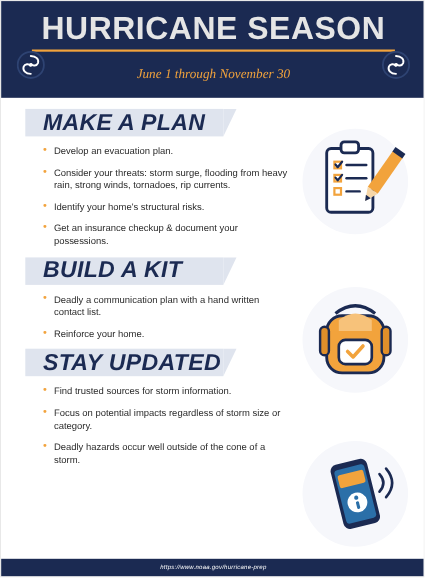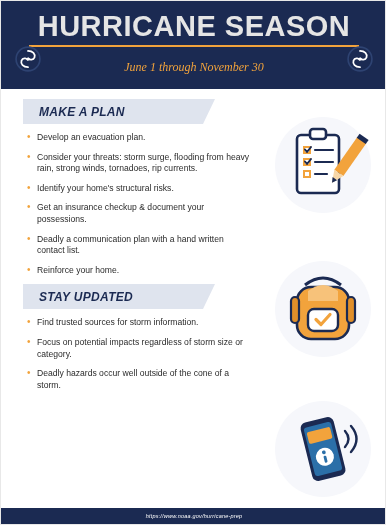--- a/index.html
+++ b/index.html
@@ -71,38 +71,38 @@
     position: relative;
     background: #dfe4ee;
     height: 25px;
     width: 180px;
     margin-left: 22px;
     display: flex;
     align-items: center;
   }
   .band-label {
     color: #1b2a52;
-    font-size: 12px;
+    font-size: 21px;
     font-style: italic;
     font-weight: bold;
     padding-left: 16px;
     letter-spacing: 0.3px;
     font-family: "Liberation Sans", sans-serif;
   }
   .band::after {
     content: "";
     position: absolute;
     right: -12px; top: 0;
     border-top: 25px solid #dfe4ee;
     border-right: 12px solid transparent;
   }
 
   ul.bullets {
     list-style: none;
-    margin: 8px 0 0 0;
+    margin: 8px 0 0 12px;
     padding: 0 0 0 26px;
     width: 252px;
   }
   ul.bullets li {
     position: relative;
     color: #2b2b2b;
     font-size: 8.6px;
     line-height: 11.6px;
     margin-bottom: 8px;
     padding-left: 10px;
@@ -180,20 +180,23 @@
       </div>
       <ul class="bullets">
         <li>Develop an evacuation plan.</li>
         <li>Consider your threats: storm surge, flooding from heavy rain, strong winds, tornadoes, rip currents.</li>
         <li>Identify your home's structural risks.</li>
         <li>Get an insurance checkup &amp; document your possessions.</li>
       </ul>
     </div>
 
     <div class="section" style="margin-top:6px;">
+      <div class="band">
+        <span class="band-label">BUILD A KIT</span>
+      </div>
       <ul class="bullets">
         <li>Deadly a communication plan with a hand written contact list.</li>
         <li>Reinforce your home.</li>
       </ul>
     </div>
 
     <div class="section" style="margin-top:6px;">
       <div class="band">
         <span class="band-label">STAY UPDATED</span>
       </div>

